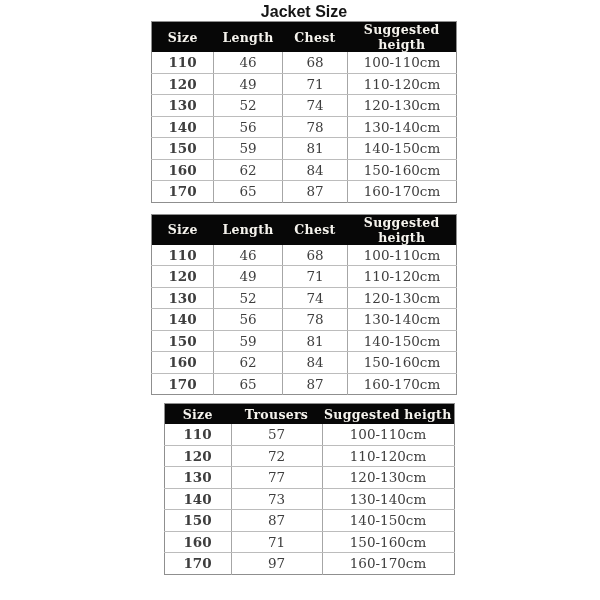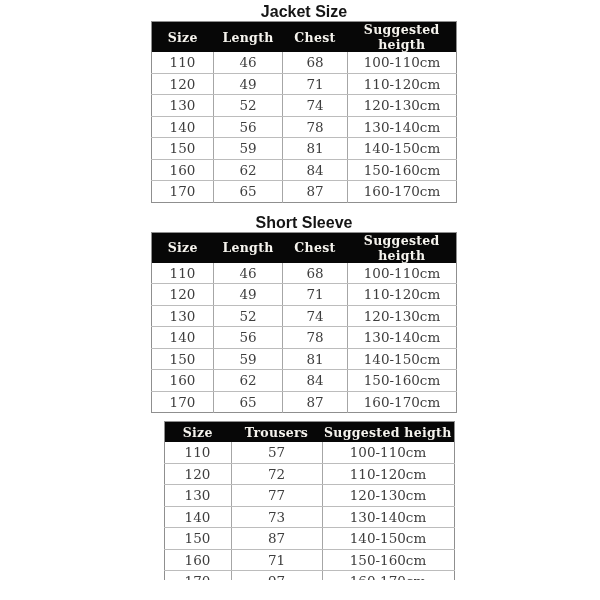--- a/index.html
+++ b/index.html
@@ -26,21 +26,21 @@
   .size-table th{
     background:#070707;color:#f5f3ed;
     font-weight:bold;font-size:12.5px;letter-spacing:0.3px;
     height:20px;padding:0;border:0;text-align:center;
   }
   .size-table td{
     font-size:13.5px;color:#3e3e3e;text-align:center;
     height:20.5px;padding:0;
     border-left:1px solid #a6a6a6;border-bottom:1px solid #bcbcbc;
   }
-  .size-table td:first-child{border-left:0;}
+  .size-table td:first-child{border-left:0;font-weight:bold;}
   .size-table tr:last-child td{border-bottom:0;}
   .four-col .c0{width:62px}.four-col .c1{width:69px}.four-col .c2{width:65px}.four-col .c3{width:109px}
   .three-col .t0{width:67px}.three-col .t1{width:91px}.three-col .t2{width:132px}
 </style>
 </head>
 <body>
 
 <div class="page">
 
   <div class="sec sec-jacket">
@@ -101,21 +101,20 @@
           <td>170</td>
           <td>65</td>
           <td>87</td>
           <td>160-170cm</td>
         </tr>
       </tbody>
     </table>
   </div>
 
   <div class="sec sec-short">
-    <h2 class="tbl-title">Short Sleeve</h2>
     <table class="size-table four-col">
       <colgroup>
           <col class="c0">
           <col class="c1">
           <col class="c2">
           <col class="c3">
         </colgroup>
       <thead>
         <tr>
           <th>Size</th>

